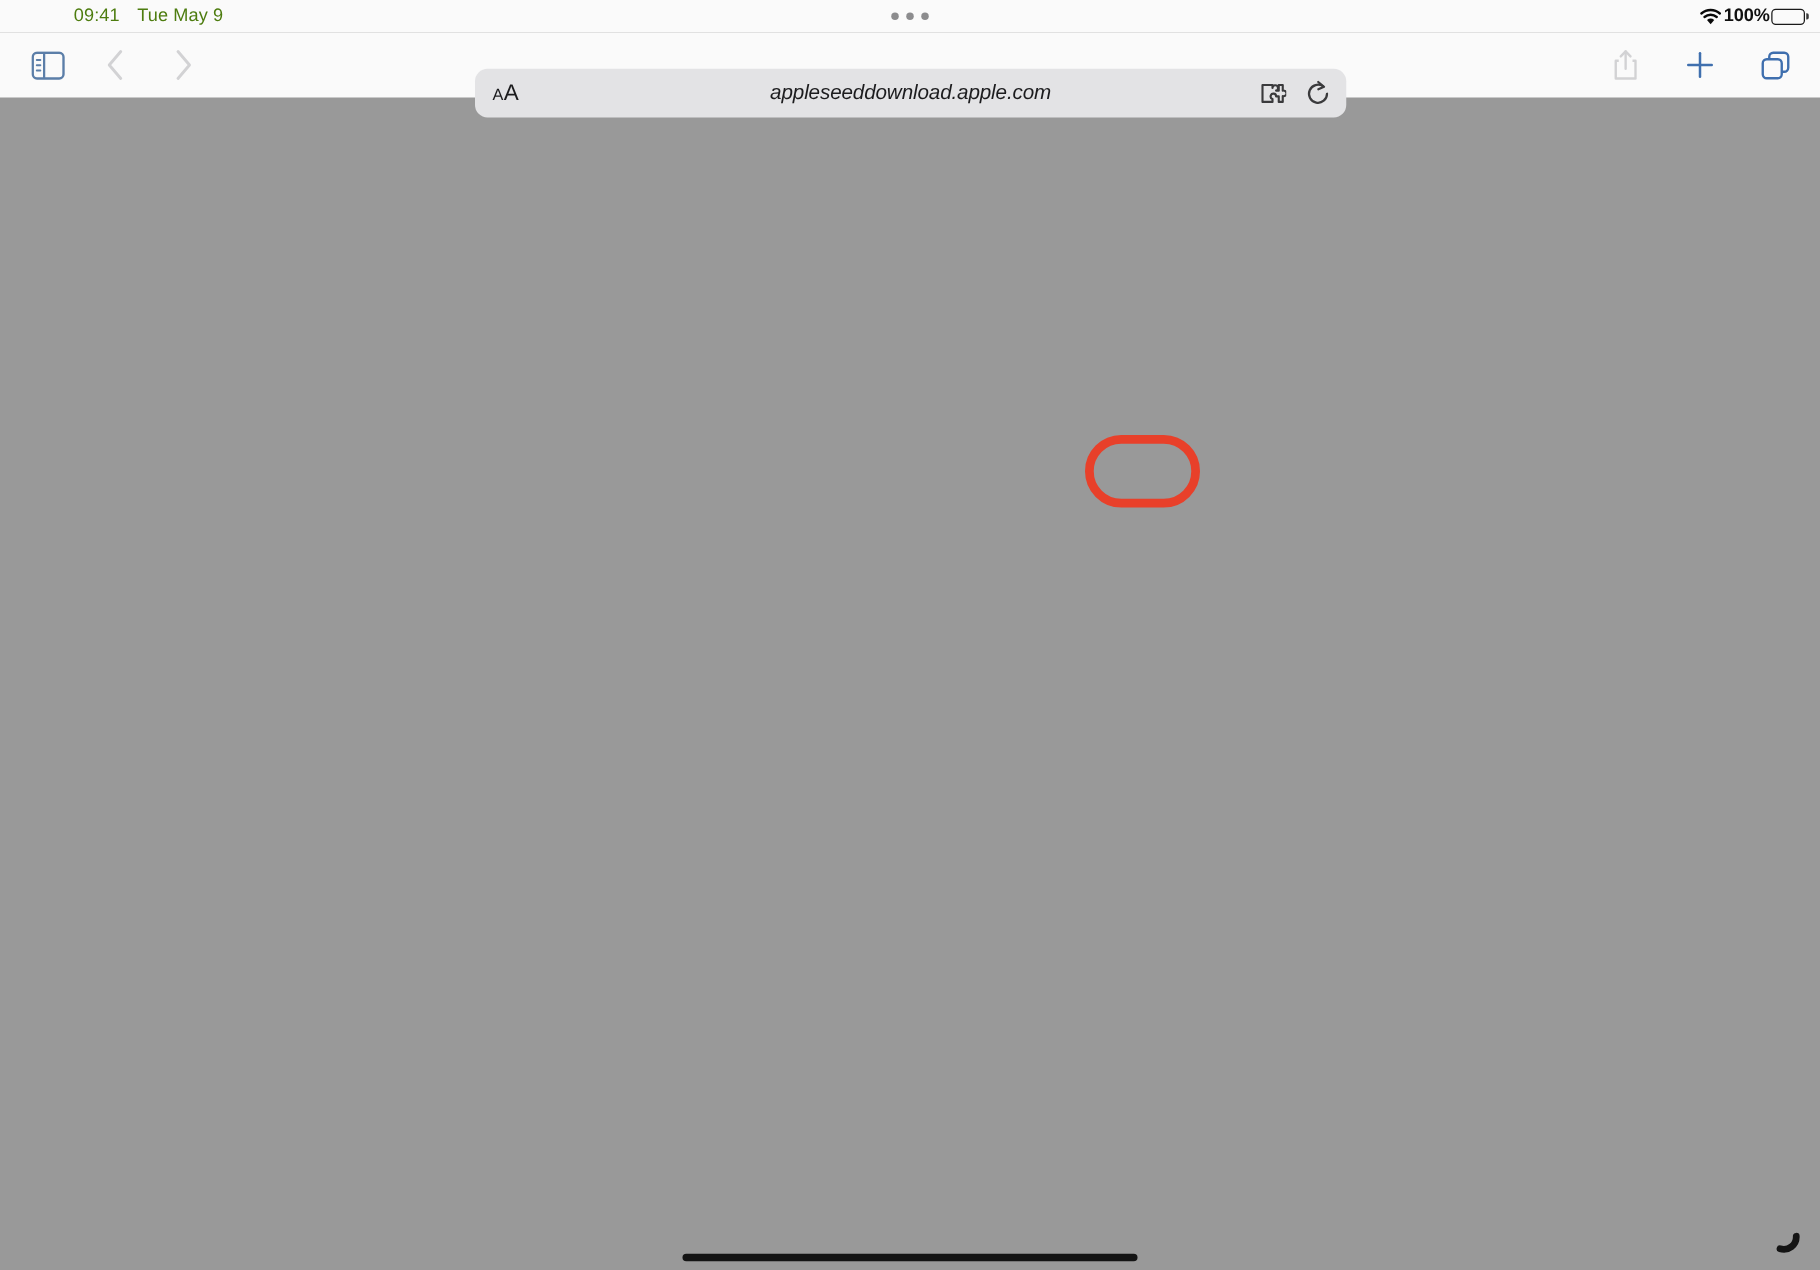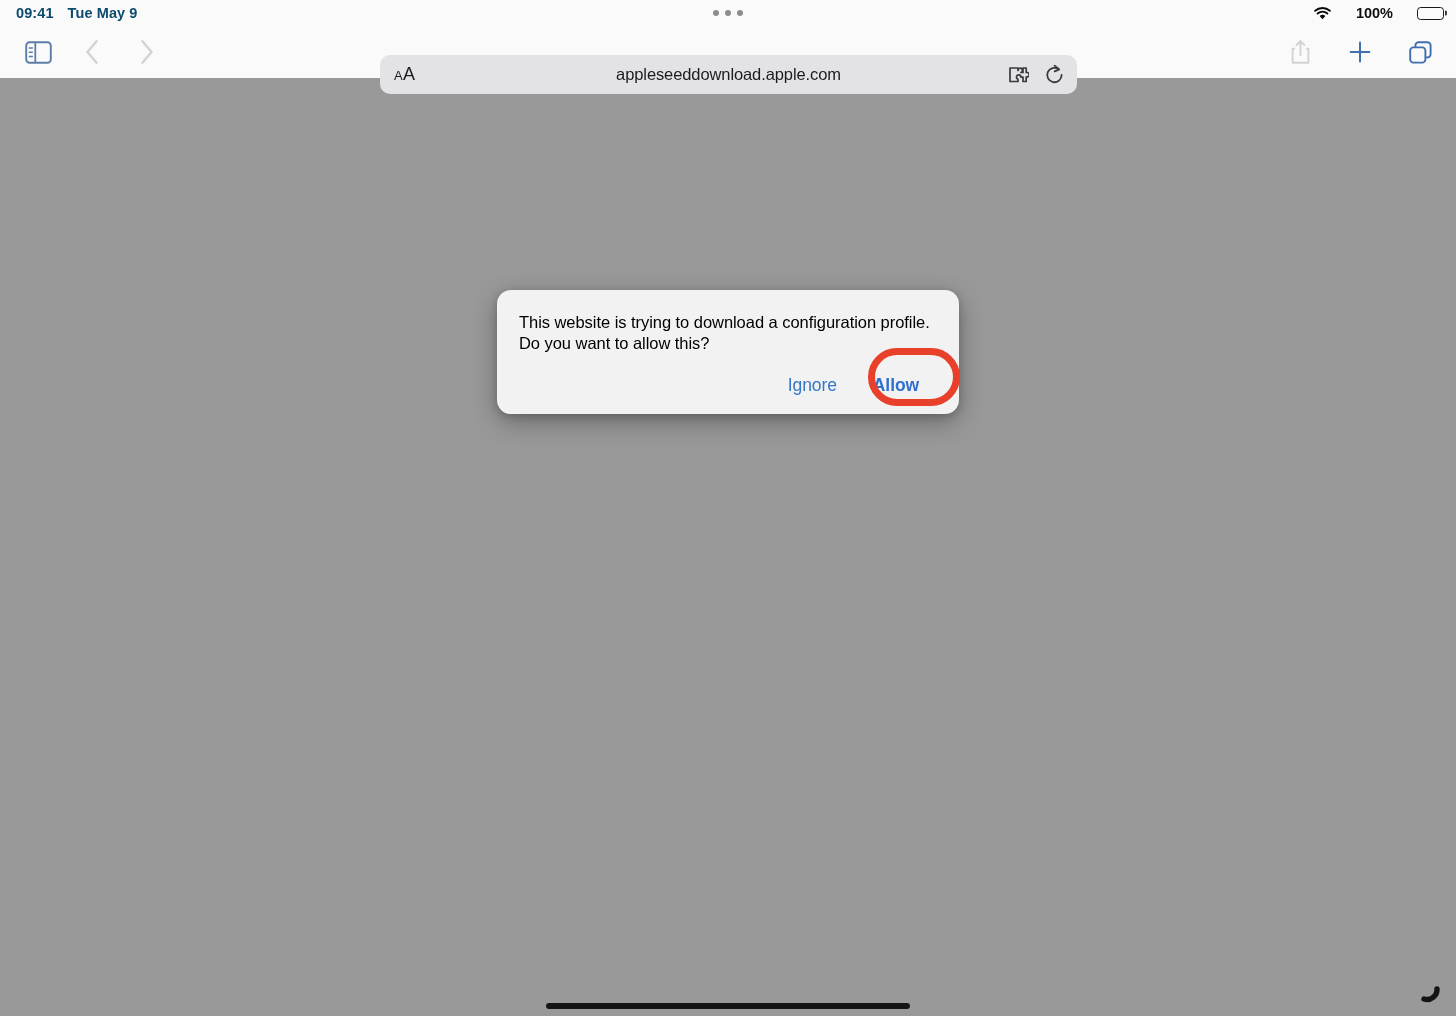--- a/index.html
+++ b/index.html
@@ -29,32 +29,33 @@
     display: flex;
     align-items: center;
     z-index: 5;
   }
   .status-left {
     display: flex;
     align-items: center;
     gap: 14px;
     padding-left: 16px;
     font-size: 14.5px;
-    font-weight: bold;
-    color: #0c4a6e;
+    font-weight: normal;
+    color: #4d7c0f;
     letter-spacing: 0.1px;
+    margin-left: 43px;
   }
   .status-right {
     position: absolute;
     right: 12px;
     top: 0;
     height: 26px;
     display: flex;
     align-items: center;
-    gap: 24px;
+    gap: 1px;
     font-size: 14.5px;
     font-weight: bold;
     color: #101010;
   }
   .multitask-dots {
     position: absolute;
     left: 50%;
     top: 50%;
     transform: translate(-50%, -50%);
     display: flex;
@@ -137,20 +138,21 @@
     letter-spacing: 0.4px;
   }
   .aa-btn .a-sm { font-size: 13px; }
   .aa-btn .a-lg { font-size: 18px; }
   .url-text {
     width: 100%;
     text-align: center;
     font-size: 16.5px;
     color: #1C1C1E;
     letter-spacing: -0.1px;
+    font-style: italic;
   }
   .field-right {
     position: absolute;
     right: 12px;
     display: flex;
     align-items: center;
     gap: 15px;
   }
   .puzzle-icon { display: block; width: 22px; height: 20px; }
   .reload-icon { display: block; width: 21px; height: 22px; }
@@ -346,27 +348,20 @@
           <rect x="7.4" y="2.2" width="15.2" height="15.2" rx="3.2" fill="none" stroke="#3F6FAE" stroke-width="1.9"></rect>
           <rect x="2.2" y="7.4" width="15.2" height="15.2" rx="3.2" fill="#FAFAFA" stroke="#3F6FAE" stroke-width="1.9"></rect>
         </svg>
       </button>
     </div>
   </div>
 
   <div class="content"></div>
 
   <div class="dialog-overlay">
-    <div class="dialog">
-      <div class="dialog-message">This website is trying to download a configuration profile. Do you want to allow this?</div>
-      <div class="dialog-actions">
-        <button class="dlg-btn">Ignore</button>
-        <button class="dlg-btn primary">Allow</button>
-      </div>
-    </div>
     <div class="annotation-ring"></div>
   </div>
 
   <div class="home-indicator"></div>
 
   <svg class="corner-arc" viewBox="0 0 26 26">
     <path d="M6 21 a10 10 0 0 0 13 -10" fill="none" stroke="#141414" stroke-width="5.4" stroke-linecap="round"></path>
   </svg>
 
 </div>

